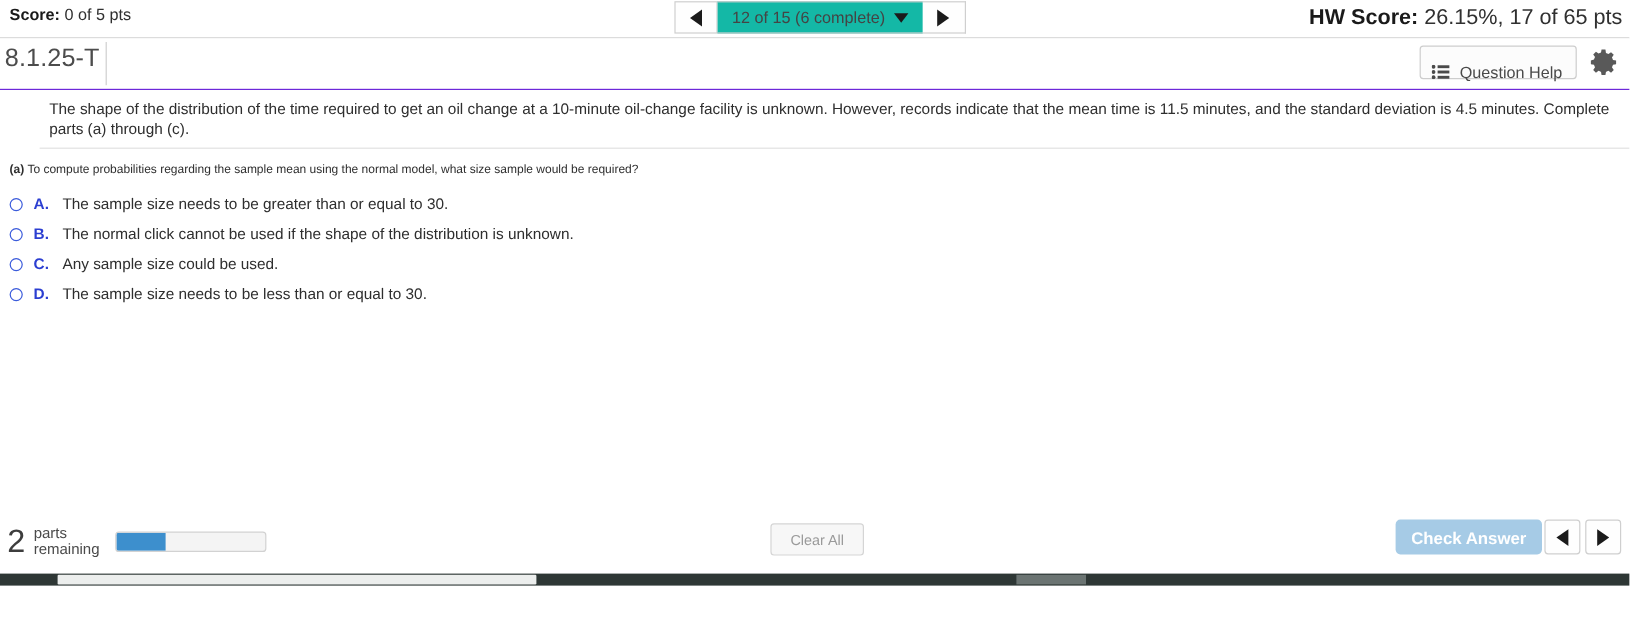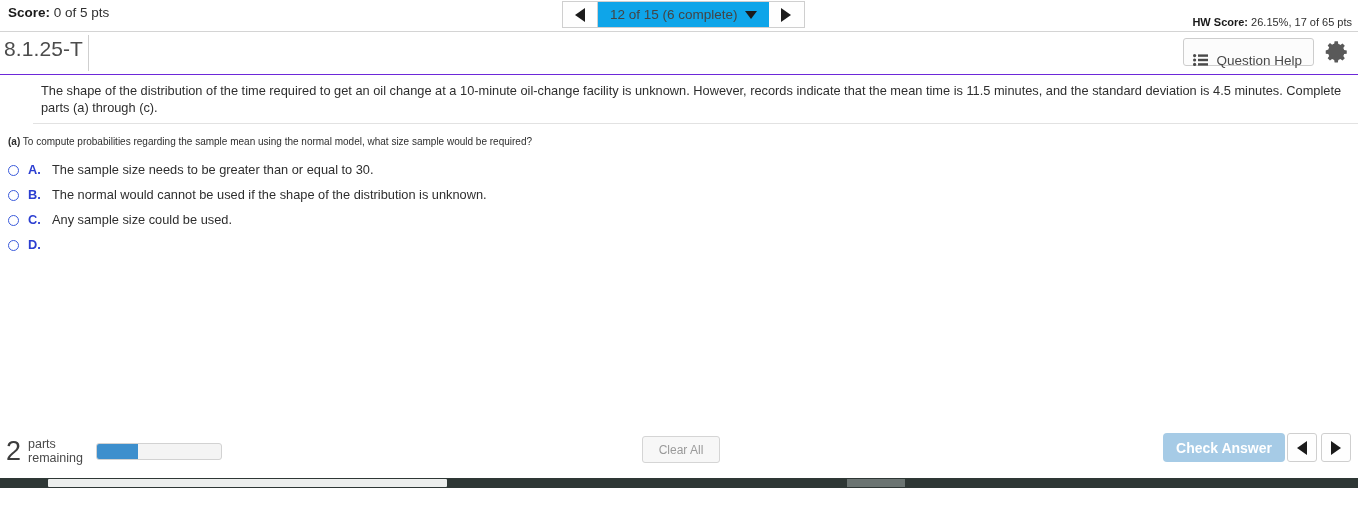--- a/index.html
+++ b/index.html
@@ -36,22 +36,22 @@
     left: 8px;
     top: 5px;
     font-size: 13.5px;
     color: #303030;
     white-space: nowrap;
   }
   .score-left b, .score-right b { font-weight: bold; color: #1a1a1a; }
   .score-right {
     position: absolute;
     right: 6px;
-    top: 16px;
-    font-size: 11px;
+    top: 4px;
+    font-size: 18px;
     color: #303030;
     white-space: nowrap;
   }
   .pager {
     position: absolute;
     left: 562px;
     top: 1px;
     display: flex;
     align-items: stretch;
     height: 27px;
@@ -63,21 +63,21 @@
     display: flex;
     align-items: center;
     justify-content: center;
     cursor: pointer;
     box-sizing: border-box;
   }
   .pager-label {
     border: 1px solid #cfcfcf;
     border-left: none;
     border-right: none;
-    background: #0ea5e9;
+    background: #14b8a6;
     display: flex;
     align-items: center;
     gap: 7px;
     padding: 0 12px;
     font-size: 13.5px;
     color: #444;
     cursor: pointer;
     white-space: nowrap;
     box-sizing: border-box;
   }
@@ -405,30 +405,31 @@
 
   <div class="choices">
     <div class="choice">
       <span class="radio"></span>
       <span class="choice-letter">A.</span>
       <span class="choice-text">The sample size needs to be greater than or equal to 30.</span>
     </div>
     <div class="choice">
       <span class="radio"></span>
       <span class="choice-letter">B.</span>
-      <span class="choice-text">The normal would cannot be used if the shape of the distribution is unknown.</span>
+      <span class="choice-text">The normal click cannot be used if the shape of the distribution is unknown.</span>
     </div>
     <div class="choice">
       <span class="radio"></span>
       <span class="choice-letter">C.</span>
       <span class="choice-text">Any sample size could be used.</span>
     </div>
     <div class="choice">
       <span class="radio"></span>
       <span class="choice-letter">D.</span>
+      <span class="choice-text">The sample size needs to be less than or equal to 30.</span>
     </div>
   </div>
 
 
   <div class="bottombar">
     <div class="parts-wrap">
       <span class="parts-count">2</span>
       <span class="parts-label">
         <span>parts</span><br>
         <span>remaining</span>

